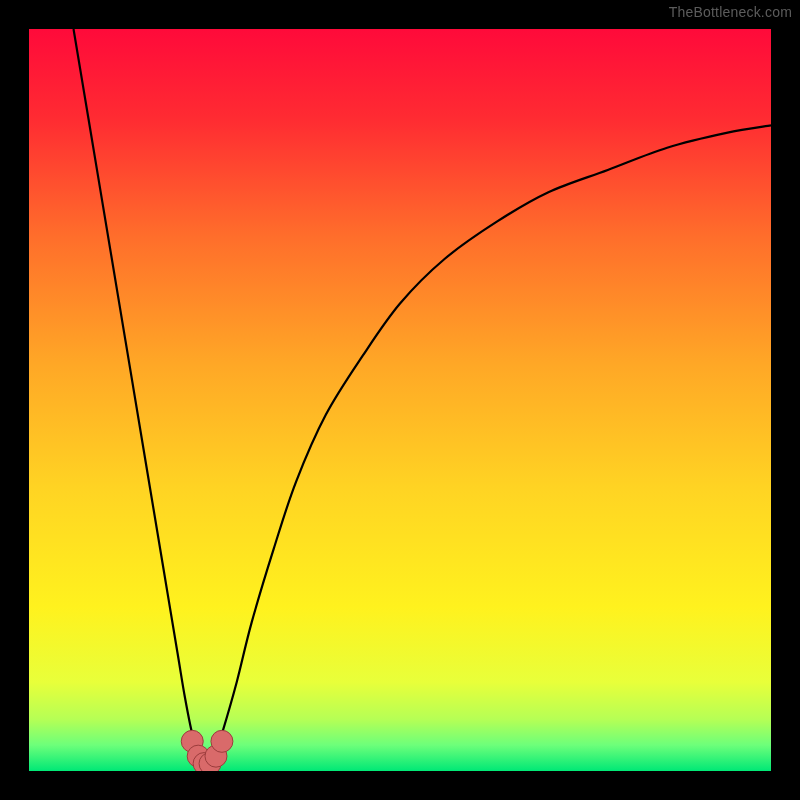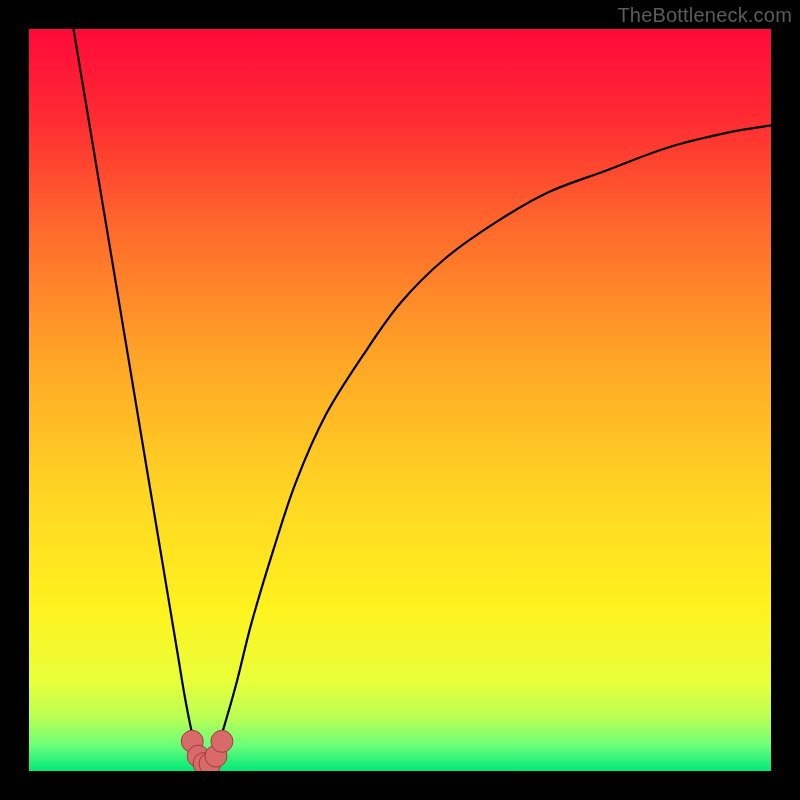--- a/index.html
+++ b/index.html
@@ -24,21 +24,21 @@
     left: 0;
     top: 0;
     width: 742px;
     height: 742px;
   }
   .watermark {
     position: absolute;
     top: 4px;
     right: 8px;
     color: #5c5c5c;
-    font-size: 20px;
+    font-size: 14px;
     font-weight: 500;
     letter-spacing: 0.2px;
     user-select: none;
   }
 </style>
 </head>
 <body>
 
 <div class="frame">
   <svg class="plot" viewBox="0 0 742 742" preserveAspectRatio="none">

